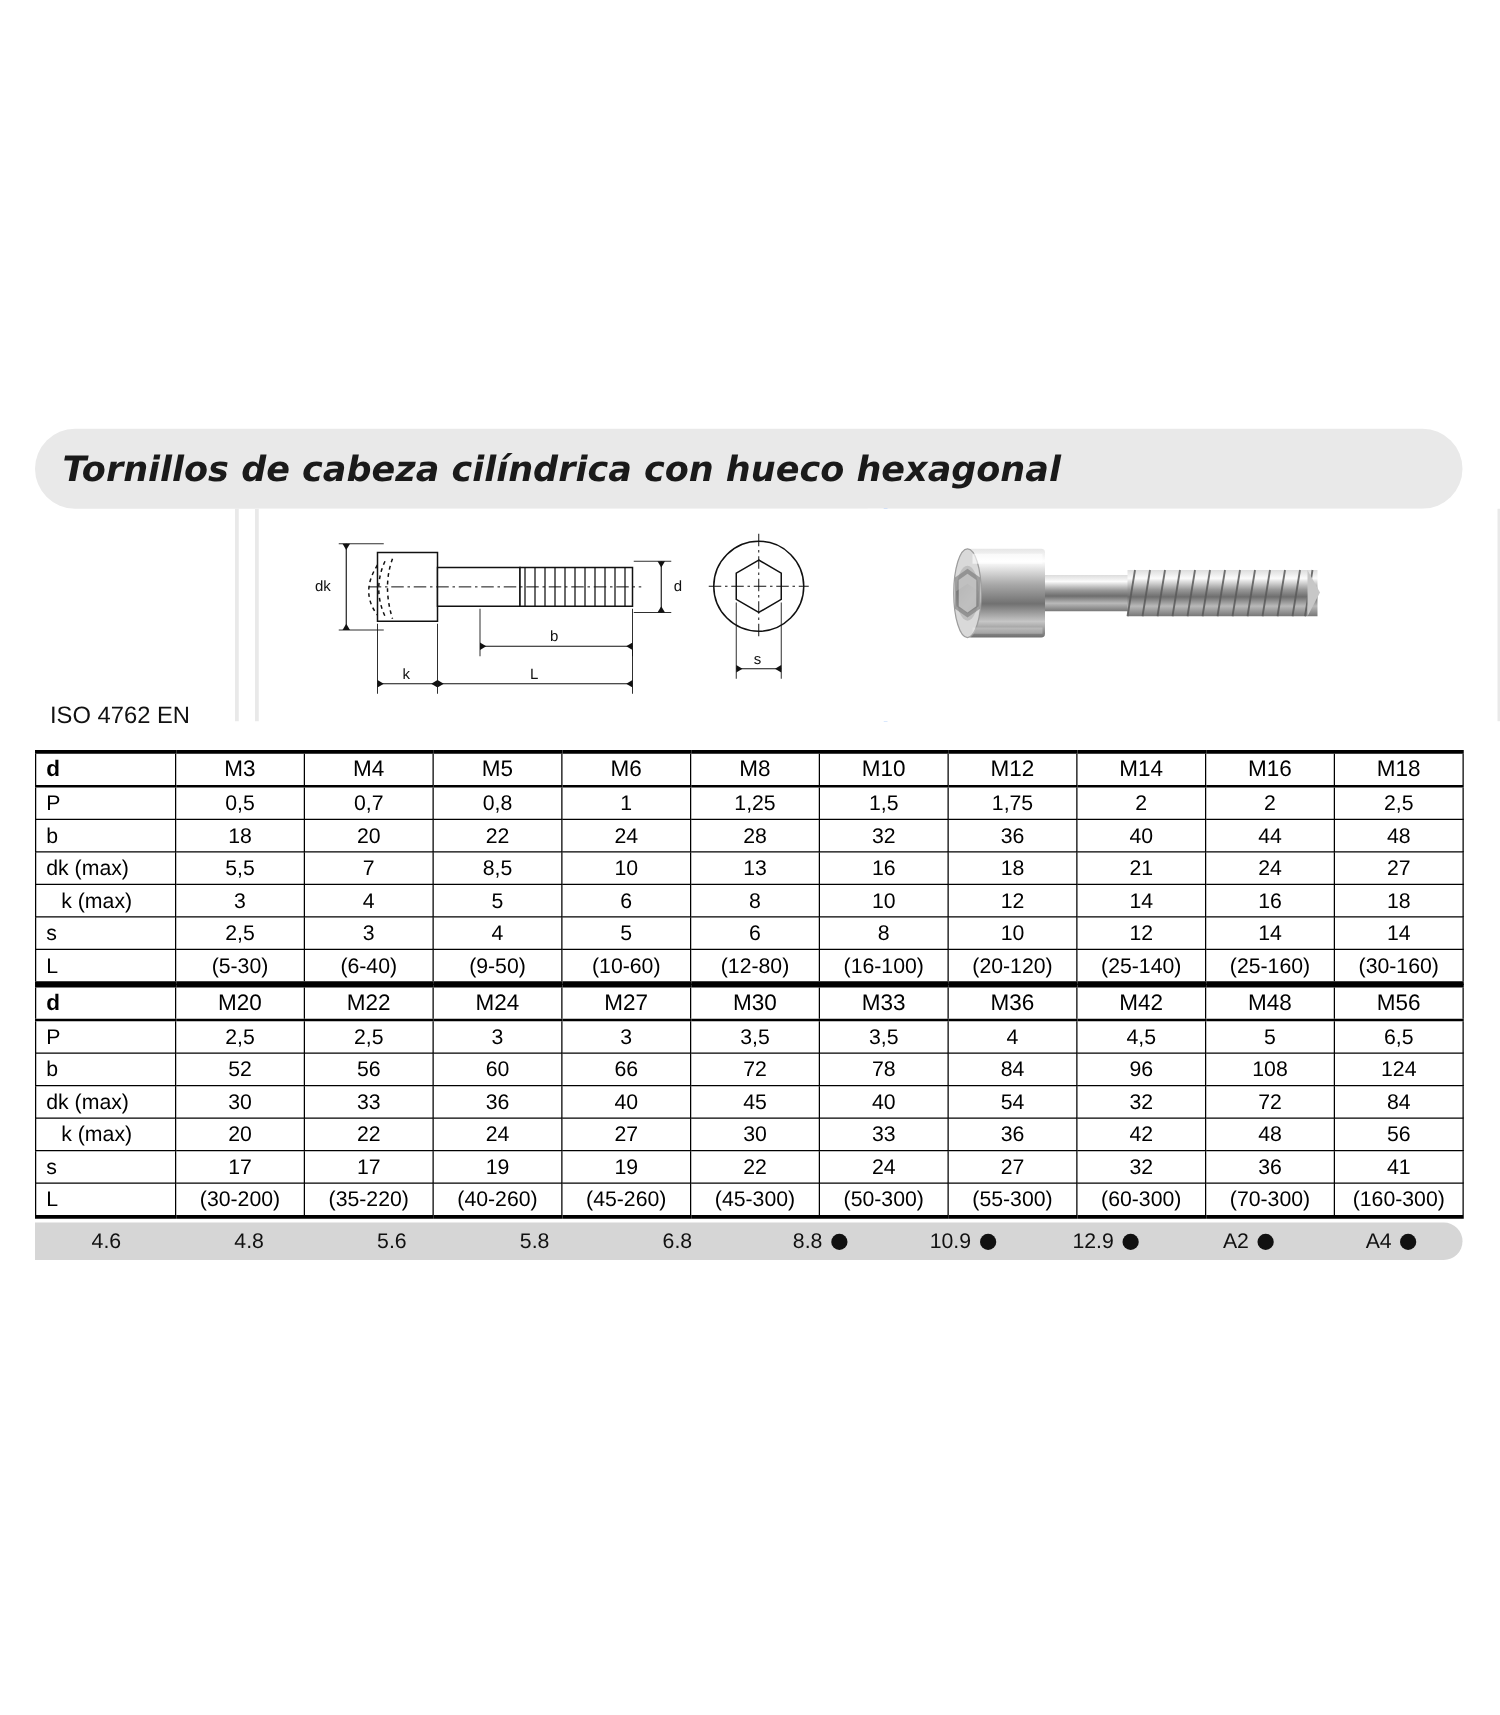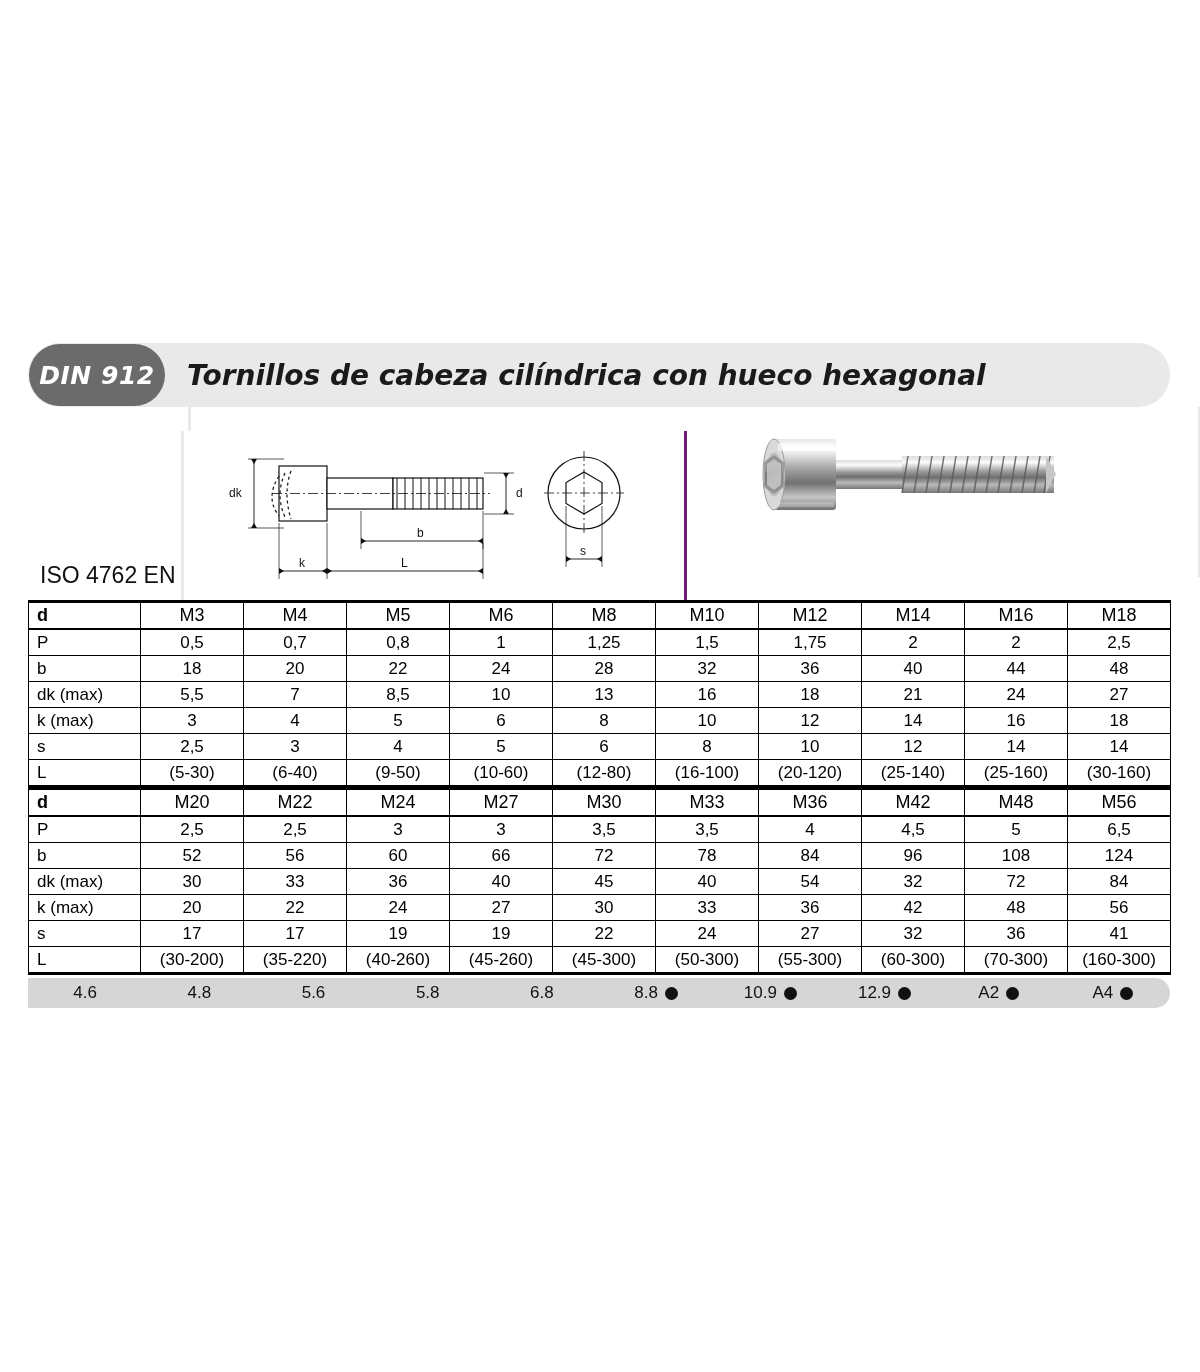--- a/index.html
+++ b/index.html
@@ -65,34 +65,33 @@
     position: absolute;
     left: 28px;
     top: 407px;
     width: 1142px;
     height: 182px;
   }
   .draw-left-label {
     position: absolute;
     left: 12px;
     top: 155px;
-    font-size: 23px;
+    font-size: 19px;
     color: #111;
     font-family: "Liberation Sans", sans-serif;
   }
   .panel-tech {
     position: absolute;
-    left: 153px;
+    left: 176px;
     top: 0;
     width: 500px;
     height: 170px;
     background: #ffffff;
     border-left: 3px solid #e9e9e9;
-    border-right: 3px solid #701a75;
-    margin-top: 24px;
+    border-right: 3px solid #3b82f6;
   }
   .panel-photo {
     position: absolute;
     left: 666px;
     top: 0;
     width: 504px;
     height: 170px;
     background: #ffffff;
     border-right: 3px solid #e9e9e9;
   }
@@ -134,21 +133,21 @@
     font-weight: normal;
   }
   table.spec tr.head td.rowlab {
     font-weight: bold;
   }
   table.spec tr.lastrow td {
     border-bottom: 3px solid #000;
   }
   table.spec td.klab {
     text-align: left;
-    padding-left: 8px;
+    padding-left: 20px;
     letter-spacing: 0;
   }
 
   #table1 { left: 28px; top: 600px; width: 1142px; }
   #table2 { left: 28px; top: 787px; width: 1142px; }
 
   
   .grades {
     position: absolute;
     left: 28px;
@@ -178,21 +177,20 @@
     background: #111;
     margin-left: 7px;
   }
 </style>
 </head>
 <body>
 
 <div id="sheet">
 
   <div class="header-band">
-    <div class="din-badge">DIN 912</div>
     <div class="header-title">Tornillos de cabeza cilíndrica con hueco hexagonal</div>
   </div>
 
   <div class="draw-row">
     <div class="draw-left-label">ISO 4762 EN</div>
     <div class="band-edge-l"></div>
 
     <div class="panel-tech">
       <svg width="500" height="170" viewBox="0 0 500 170">
         <g stroke="#111" fill="none" stroke-width="1.2">

